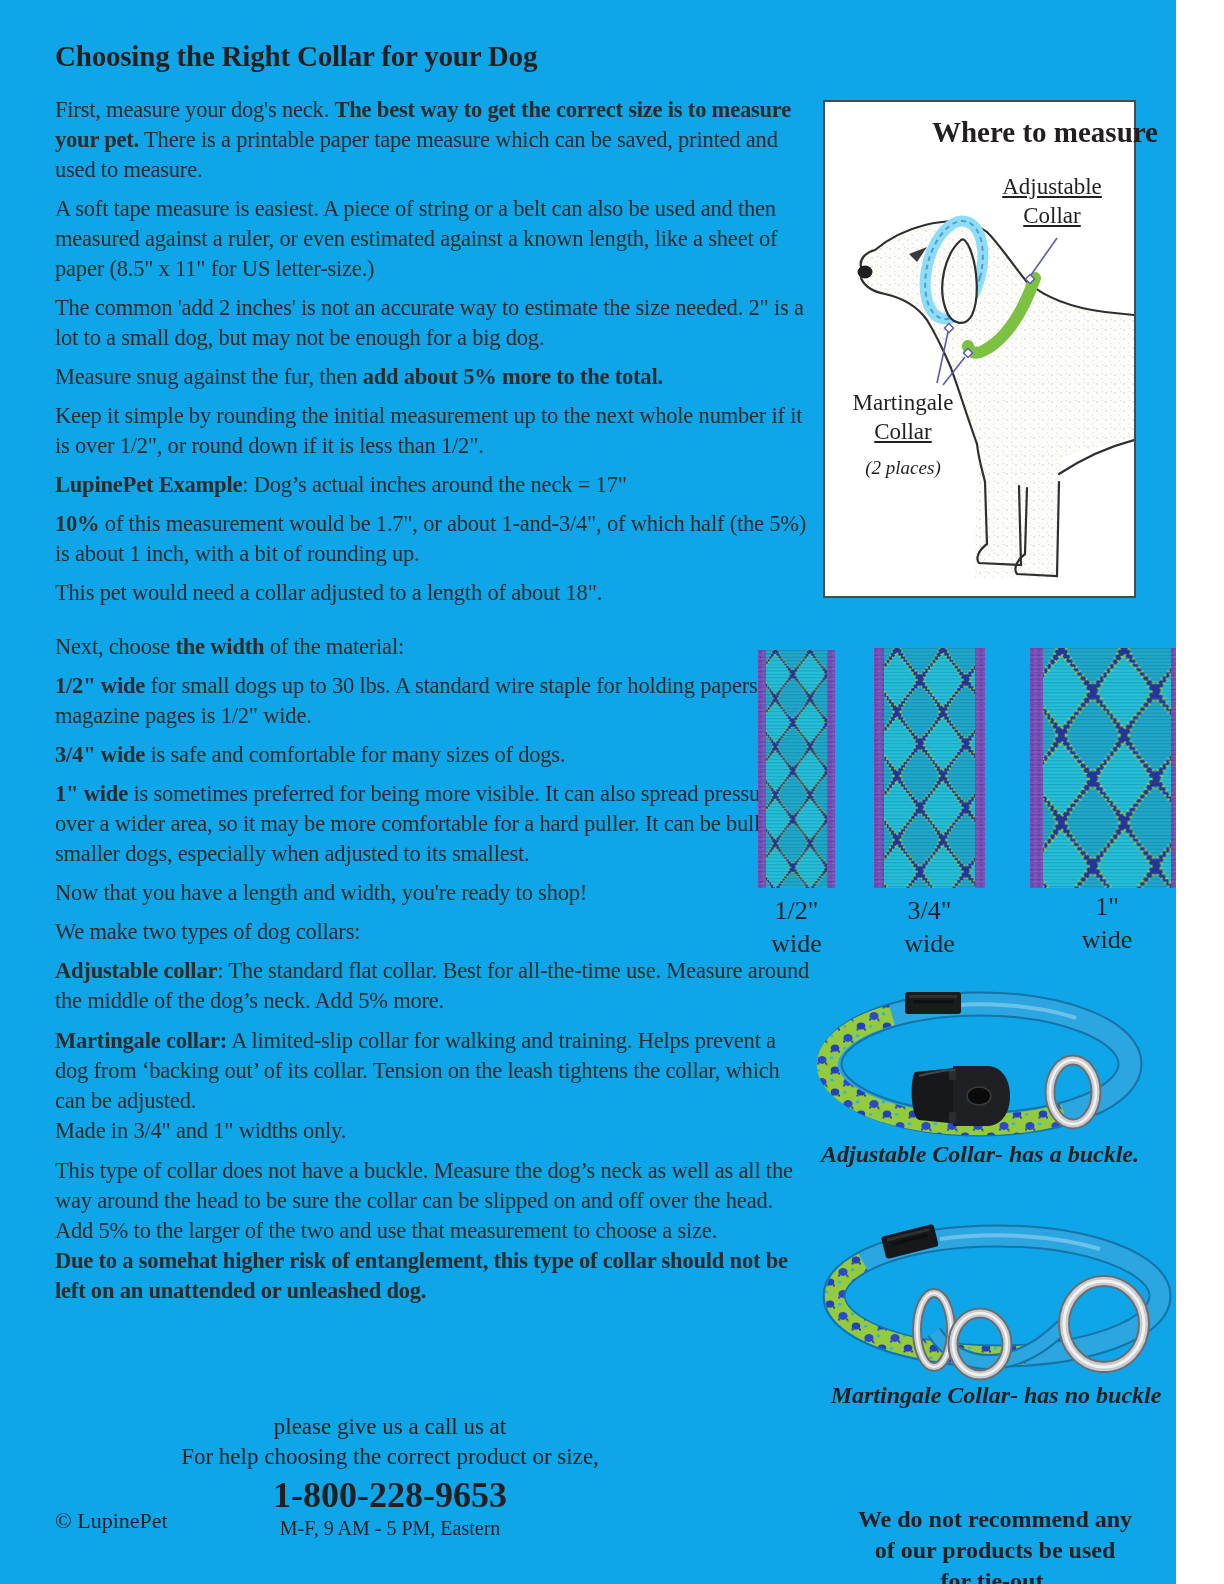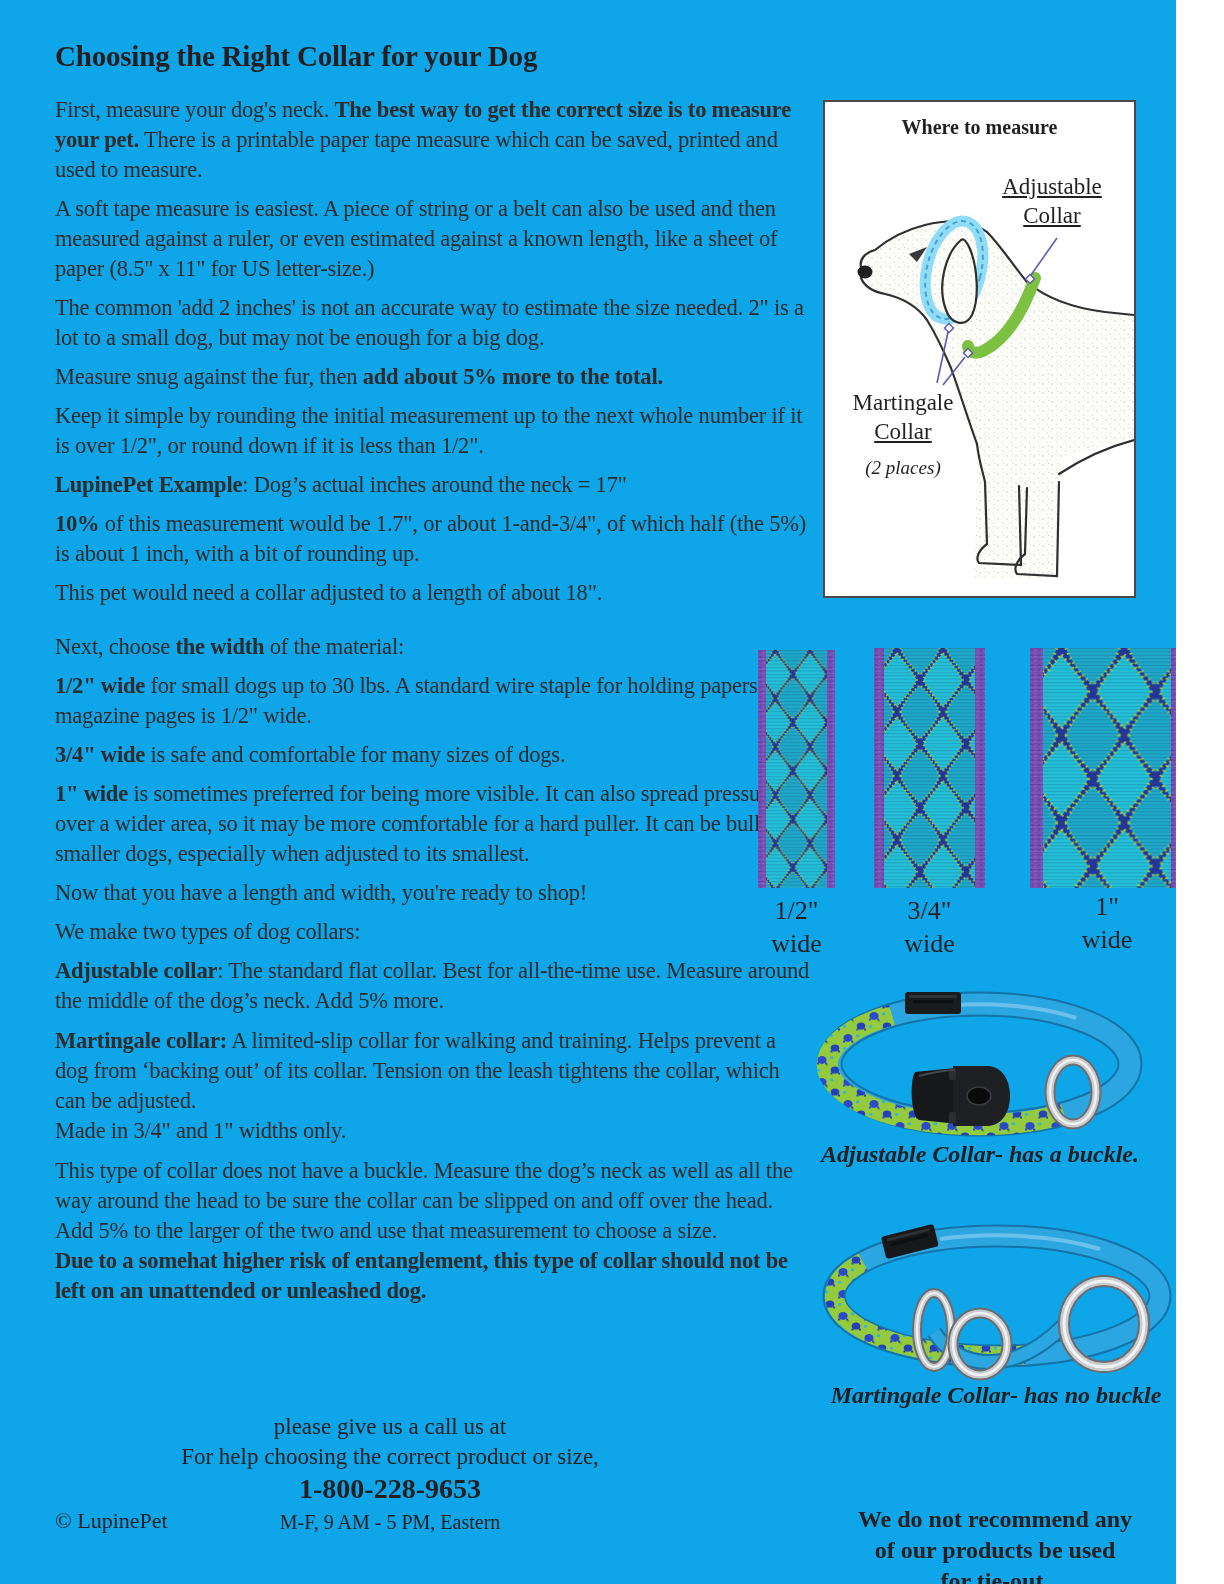--- a/index.html
+++ b/index.html
@@ -7,38 +7,38 @@
         font-family:Liberation Serif, serif;color:#2b2b2b;overflow:hidden;}
   .col-left{position:absolute;left:55px;top:40px;width:756px;}
   h1.title{font-size:29px;font-weight:bold;margin:0 0 22px 0;color:#231f20;letter-spacing:-0.2px;}
   p.bp{font-size:22.5px;line-height:30px;letter-spacing:-0.2px;margin:0 0 9px 0;}
   p.gap-lg{margin-top:24px;}
   p.gap-md{margin-top:10px;}
   .b{font-weight:bold;}
   
   .measure-box{position:absolute;left:823px;top:100px;width:313px;height:498px;
                border:2px solid #4a4a4c;box-sizing:border-box;background:#fff;}
-  .measure-box .wtm-title{position:absolute;left:0;top:14px;width:100%;text-align:center;
-               font-size:20px;font-weight:bold;color:#231f20;}
+  .measure-box .wtm-title{position:absolute;left:0;top:14px;width:100%;text-align:right;
+               font-size:29px;font-weight:bold;color:#231f20;padding-left:24px;}
   .measure-box svg.dog{position:absolute;left:0;top:0;}
   .diagram-label{position:absolute;text-align:center;font-size:23px;line-height:29px;color:#231f20;}
   .diagram-label .ul{text-decoration:underline;}
   .adj-label{left:152px;top:70px;width:150px;}
   .mart-label{left:12px;top:286px;width:132px;}
   .mart-note{font-style:italic;font-size:19px;margin-top:7px;text-align:center;}
   .swatch{position:absolute;}
   .swatch-label{position:absolute;text-align:center;font-size:26px;line-height:33px;color:#231f20;}
   .photo{position:absolute;}
   .caption{position:absolute;text-align:center;font-weight:bold;font-style:italic;
            font-size:24px;color:#231f20;}
   .recommend{position:absolute;left:825px;top:1456px;width:340px;text-align:center;
              font-weight:bold;font-size:24px;line-height:31px;color:#231f20;margin-top:48px;}
   .footer-center{position:absolute;left:130px;top:1412px;width:520px;text-align:center;
              font-size:23px;line-height:30px;color:#231f20;}
-  .footer-center .phone{font-size:28px;font-weight:bold;margin-top:2px;}
+  .footer-center .phone{font-size:36px;font-weight:bold;margin-top:8px;}
   .footer-center .hours{font-size:20px;margin-top:3px;}
   .copyright{position:absolute;left:55px;top:1508px;font-size:22px;color:#231f20;}
   .defs-holder{position:absolute;width:0;height:0;overflow:hidden;}
 </style>
 </head>
 <body>
 
 <svg class="defs-holder" aria-hidden="true">
   <defs>
     <pattern id="speckle" patternUnits="userSpaceOnUse" width="9" height="9">

